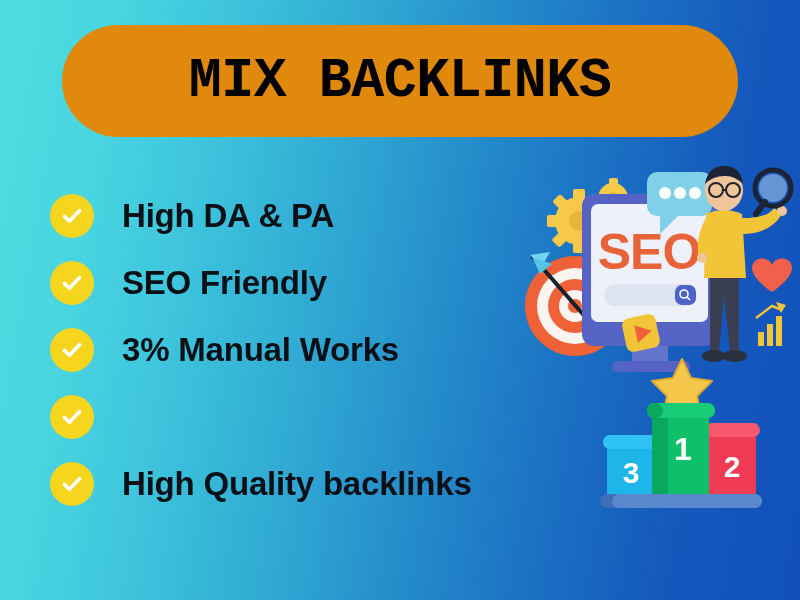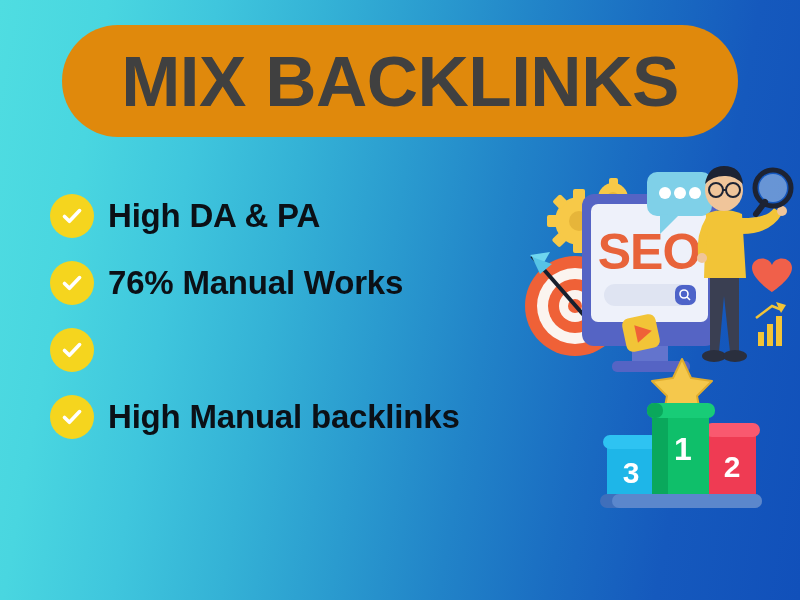--- a/index.html
+++ b/index.html
@@ -33,27 +33,27 @@
     top: 25px;
     width: 676px;
     height: 112px;
     background: #e0890c;
     border-radius: 56px;
     display: flex;
     align-items: center;
     justify-content: center;
   }
   .title-text {
-    font-size: 71px;
+    font-size: 55px;
     font-weight: 700;
-    color: #404040;
+    color: #000000;
     letter-spacing: -0.5px;
     line-height: 1;
     white-space: nowrap;
-    font-family: Liberation Sans, sans-serif;
+    font-family: Liberation Mono, monospace;
   }
 
   
   .feature-list {
     position: absolute;
     left: 50px;
     top: 193px;
     width: 540px;
   }
   .feature-row {
@@ -68,21 +68,21 @@
     height: 44px;
     border-radius: 50%;
     background: #f5d51e;
     flex: 0 0 44px;
     display: flex;
     align-items: center;
     justify-content: center;
   }
   .check-badge svg { display: block; }
   .feature-label {
-    margin-left: 14px;
+    margin-left: 28px;
     font-size: 33px;
     font-weight: 700;
     color: #0b1016;
     letter-spacing: -0.2px;
     white-space: nowrap;
     line-height: 1;
   }
 
   
   .illustration {
@@ -113,45 +113,53 @@
 
     <div class="feature-row">
       <span class="check-badge">
         <svg width="28" height="28" viewBox="0 0 28 28">
           <path d="M6.5 14.4 L11.4 19.3 L21.6 8.6" stroke="#ffffff" stroke-width="3.6" fill="none" stroke-linecap="round" stroke-linejoin="round"></path>
         </svg>
       </span>
       <span class="feature-label">High DA &amp; PA</span>
     </div>
 
-
-    <div class="feature-row">
-      <span class="check-badge">
-        <svg width="28" height="28" viewBox="0 0 28 28">
-          <path d="M6.5 14.4 L11.4 19.3 L21.6 8.6" stroke="#ffffff" stroke-width="3.6" fill="none" stroke-linecap="round" stroke-linejoin="round"></path>
-        </svg>
-      </span>
-      <span class="feature-label">76% Manual Works</span>
-    </div>
-
-    <div class="feature-row">
-      <span class="check-badge">
-        <svg width="28" height="28" viewBox="0 0 28 28">
-          <path d="M6.5 14.4 L11.4 19.3 L21.6 8.6" stroke="#ffffff" stroke-width="3.6" fill="none" stroke-linecap="round" stroke-linejoin="round"></path>
-        </svg>
-      </span>
-    </div>
-
-    <div class="feature-row">
-      <span class="check-badge">
-        <svg width="28" height="28" viewBox="0 0 28 28">
-          <path d="M6.5 14.4 L11.4 19.3 L21.6 8.6" stroke="#ffffff" stroke-width="3.6" fill="none" stroke-linecap="round" stroke-linejoin="round"></path>
-        </svg>
-      </span>
-      <span class="feature-label">High Manual backlinks</span>
+    <div class="feature-row">
+      <span class="check-badge">
+        <svg width="28" height="28" viewBox="0 0 28 28">
+          <path d="M6.5 14.4 L11.4 19.3 L21.6 8.6" stroke="#ffffff" stroke-width="3.6" fill="none" stroke-linecap="round" stroke-linejoin="round"></path>
+        </svg>
+      </span>
+      <span class="feature-label">SEO Friendly</span>
+    </div>
+
+    <div class="feature-row">
+      <span class="check-badge">
+        <svg width="28" height="28" viewBox="0 0 28 28">
+          <path d="M6.5 14.4 L11.4 19.3 L21.6 8.6" stroke="#ffffff" stroke-width="3.6" fill="none" stroke-linecap="round" stroke-linejoin="round"></path>
+        </svg>
+      </span>
+      <span class="feature-label">3% Manual Works</span>
+    </div>
+
+    <div class="feature-row">
+      <span class="check-badge">
+        <svg width="28" height="28" viewBox="0 0 28 28">
+          <path d="M6.5 14.4 L11.4 19.3 L21.6 8.6" stroke="#ffffff" stroke-width="3.6" fill="none" stroke-linecap="round" stroke-linejoin="round"></path>
+        </svg>
+      </span>
+    </div>
+
+    <div class="feature-row">
+      <span class="check-badge">
+        <svg width="28" height="28" viewBox="0 0 28 28">
+          <path d="M6.5 14.4 L11.4 19.3 L21.6 8.6" stroke="#ffffff" stroke-width="3.6" fill="none" stroke-linecap="round" stroke-linejoin="round"></path>
+        </svg>
+      </span>
+      <span class="feature-label">High Quality backlinks</span>
     </div>
 
   </div>
 
   <div class="illustration">
     <svg width="280" height="230" viewBox="0 0 280 230">
 
       <g>
         <circle cx="55" cy="150" r="50" fill="#ef6137"></circle>
         <circle cx="55" cy="150" r="38" fill="#fbf4ef"></circle>

